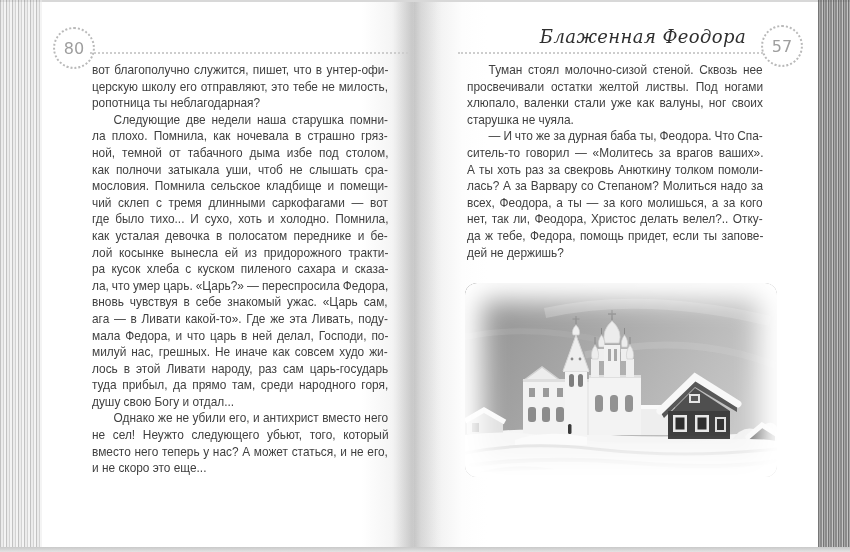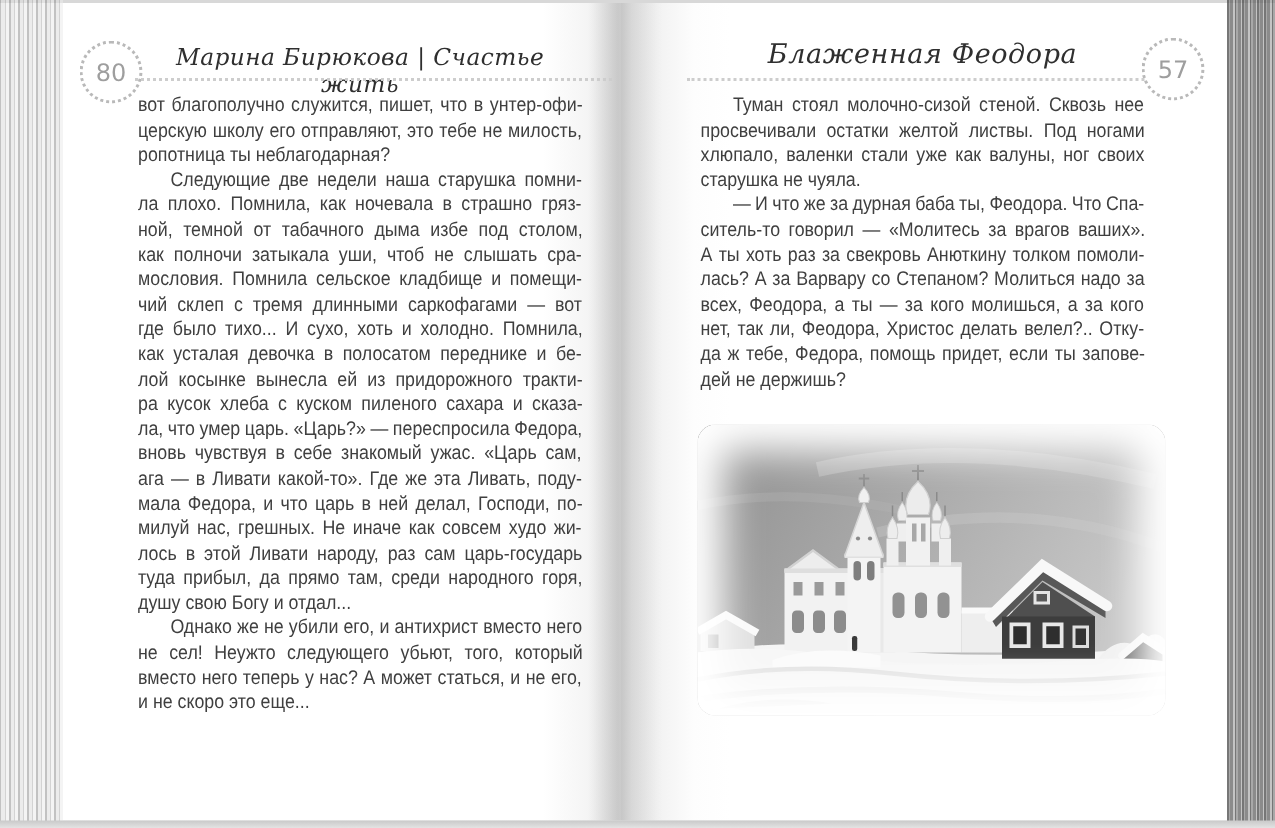--- a/index.html
+++ b/index.html
@@ -28,21 +28,21 @@
   
   .pnum{position:absolute;width:38px;height:38px;border:2px dotted #b9b9b9;border-radius:50%;
     color:#9e9e9e;font-size:16px;font-family:"DejaVu Sans",sans-serif;font-weight:400;
     display:flex;align-items:center;justify-content:center;background:transparent;}
   .pnum-80{left:53px;top:27px;}
   .pnum-81{left:761px;top:25px;}
   
   .pg-header{position:absolute;text-align:center;color:#2f2f2f;
     font-family:"DejaVu Serif","Liberation Serif",serif;font-style:italic;}
   .header-left{left:92px;width:296px;top:29px;font-size:15.5px;letter-spacing:0.3px;}
-  .header-right{left:467px;width:296px;top:26px;font-size:18px;letter-spacing:0.4px;}
+  .header-right{left:495px;width:296px;top:26px;font-size:18px;letter-spacing:0.4px;}
   
   .rule{position:absolute;height:0;border-bottom:2px dotted #cdcdcd;}
   .rule-left{left:90px;width:318px;top:52px;}
   .rule-right{left:458px;width:305px;top:52px;}
   
   .body-col{position:absolute;width:329px;transform:scaleX(0.9);transform-origin:0 0;
     color:#3f3f3f;font-size:13.2px;line-height:16.6px;}
   .col-left{left:92px;top:62px;}
   .col-right{left:467px;top:62px;}
   .tline{white-space:nowrap;height:16.6px;}
@@ -62,21 +62,20 @@
   <div class="edge-left"></div>
   <div class="edge-right"></div>
 
   <div class="page page-left"></div>
   <div class="page page-right"></div>
   <div class="spine"></div>
 
   <div class="pnum pnum-80">
     <span>80</span>
   </div>
-  <div class="pg-header header-left">Марина Бирюкова | Счастье жить</div>
   <div class="rule rule-left"></div>
 
   <div class="pnum pnum-81">
     <span>57</span>
   </div>
   <div class="pg-header header-right">Блаженная Феодора</div>
   <div class="rule rule-right"></div>
 
   <div class="body-col col-left">
       <div class="tline" style="word-spacing: 1.16667px;">вот благополучно служится, пишет, что в унтер-офи-</div>

